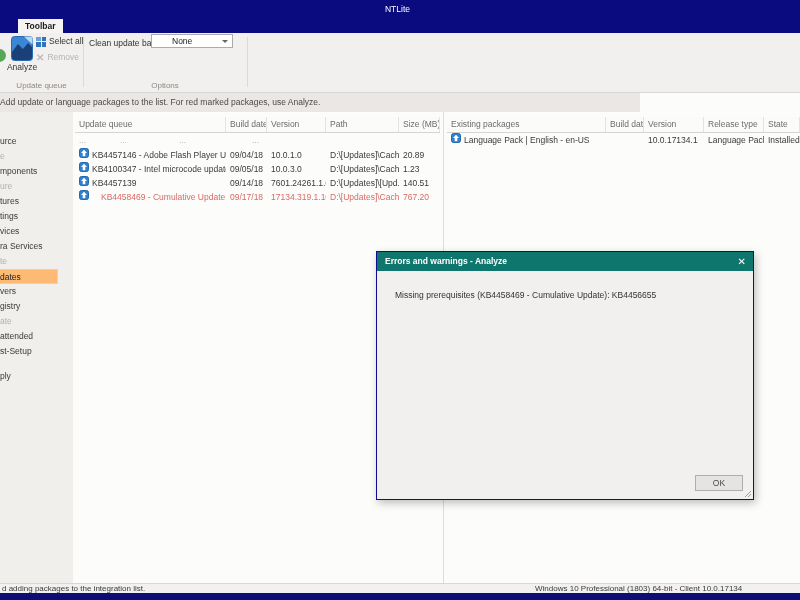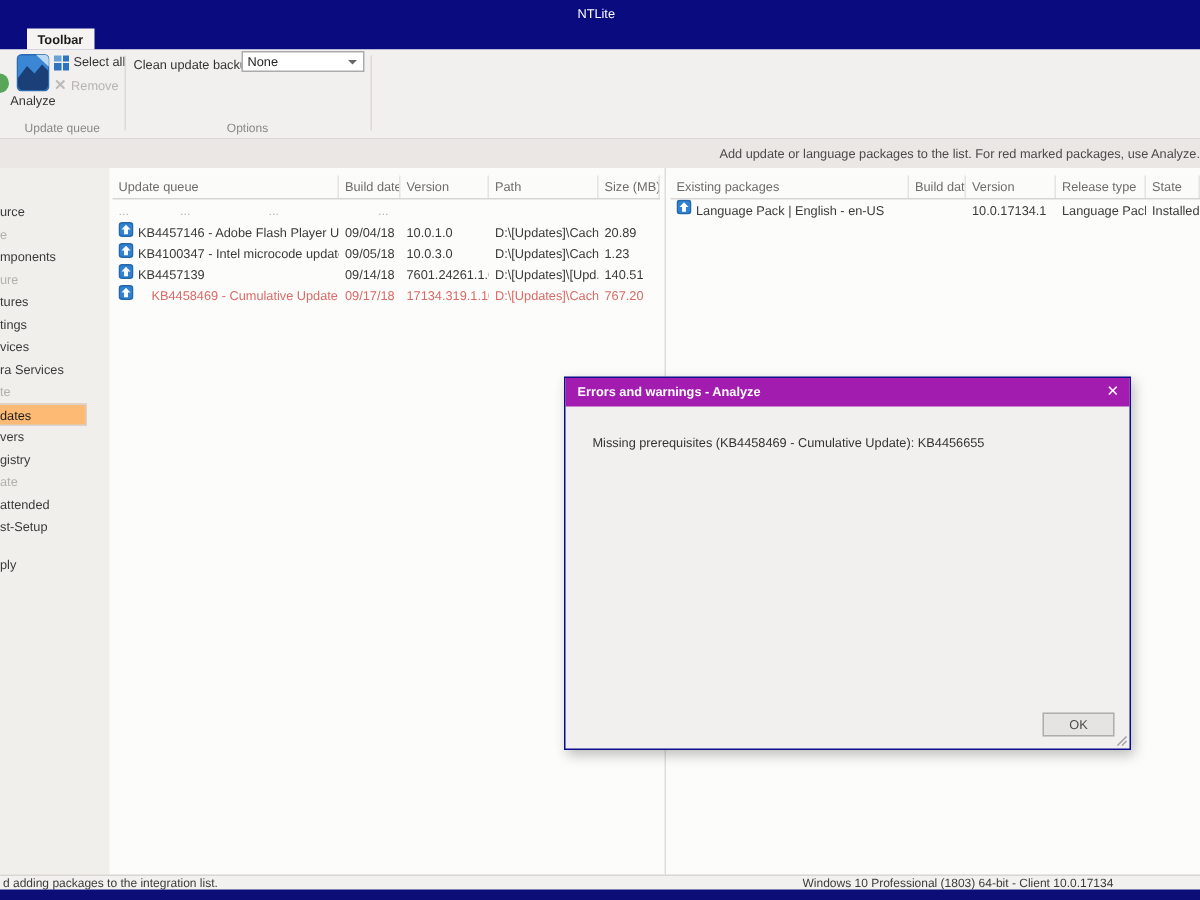--- a/index.html
+++ b/index.html
@@ -22,28 +22,28 @@
   .smallbtn .ic { display:inline-block; vertical-align:middle; margin-right:3px; }
   .btn-selectall { top:3px; color:#333; }
   .btn-remove { top:19px; color:#b5b3b1; }
   .x-icon { font-size:10px; font-weight:bold; color:#bdbbb9; }
   .grid-icon { width:10px; height:10px; position:relative; }
   .grid-icon i { position:absolute; width:4.5px; height:4.5px; background:#2f74c0; }
   .grid-icon i:nth-child(1){left:0;top:0;background:#6aa2d8;} .grid-icon i:nth-child(2){right:0;top:0;}
   .grid-icon i:nth-child(3){left:0;bottom:0;} .grid-icon i:nth-child(4){right:0;bottom:0;}
   .rib-sep { position:absolute; top:4px; width:1px; height:50px; background:#dcd9d6; }
   .combo-label { position:absolute; left:89px; top:4px; font-size:8.5px; line-height:12px; color:#333; }
-  .combo { position:absolute; left:161px; top:1px; width:82px; height:14px; background:#fff; border:1px solid #ababab;
-           font-size:8.5px; line-height:12px; padding-left:3px; color:#222; }
+  .combo { position:absolute; left:151px; top:1px; width:82px; height:14px; background:#fff; border:1px solid #ababab;
+           font-size:8.5px; line-height:12px; padding-left:20px; color:#222; }
   .combo .arrow { position:absolute; right:4px; top:5px; width:0; height:0; border-left:3px solid transparent;
                   border-right:3px solid transparent; border-top:3.5px solid #666; }
   .group-label { position:absolute; bottom:2px; font-size:8px; color:#8a8886; text-align:center; }
 
   
-  .infobar { position:absolute; left:0; top:93px; width:800px; height:19px; background:#eae7e4; text-align:right;
+  .infobar { position:absolute; left:0; top:93px; width:640px; height:19px; background:#eae7e4; text-align:left;
              font-size:8.5px; line-height:18px; color:#4a4a4a; }
 
   
   .sidebar { position:absolute; left:0; top:112px; width:73px; height:471px; background:#f1efec; }
   .sb-items { position:absolute; left:0; top:22px; width:73px; }
   .sb-line { height:15px; line-height:15px; font-size:8.5px; white-space:nowrap; overflow:hidden; }
   .sb-item { color:#3a3a3a; }
   .sb-header { color:#b3b1ae; }
   .sb-selected { color:#1c1c1c; font-weight:normal; background:#fdba74; border:1px solid #d6d3d0; border-left:none; width:58px; }
 
@@ -60,21 +60,21 @@
   .td { white-space:nowrap; overflow:hidden; padding-left:4px; }
   .td.name { display:flex; gap:3px; }
   .pkg-ic { flex:0 0 10px; width:10px; height:10px; }
   .trow.red .td { color:#d96a66;gap:12px; }
   .uq .col0{width:151px}.uq .col1{width:41px}.uq .col2{width:59px}.uq .col3{width:73px}.uq .col4{width:41px}
   .ep .col0{width:159px}.ep .col1{width:38px}.ep .col2{width:60px}.ep .col3{width:60px}.ep .col4{width:36px}
 
   
   .dialog { position:absolute; left:376px; top:251px; width:378px; height:249px; background:#f1f0ef;
             border:1px solid #0d0d8e; box-shadow:2px 3px 8px rgba(0,0,0,0.25); z-index:50; }
-  .dlg-titlebar { position:absolute; left:0; top:0; width:100%; height:19px; background:#a21caf; }
+  .dlg-titlebar { position:absolute; left:0; top:0; width:100%; height:19px; background:#0f766e; }
   .dlg-title { position:absolute; left:8px; top:0; color:#fff; font-size:8.5px; font-weight:600; line-height:19px; }
   .dlg-close { position:absolute; right:7px; top:0; color:#fff; font-size:10px; line-height:19px; cursor:default; }
   .dlg-msg { position:absolute; left:18px; top:38px; font-size:8.5px; color:#333; }
   .dlg-ok { position:absolute; right:10px; bottom:8px; width:48px; height:16px; background:#e5e4e3; border:1px solid #b0aeac;
             font-size:8.5px; color:#4a4a4a; text-align:center; line-height:14px; font-family:"Liberation Sans", sans-serif; }
   .dlg-grip { position:absolute; right:1px; bottom:1px; }
 
   
   .statusbar { position:absolute; left:0; top:583px; width:800px; height:10px; background:#f2f1ef; border-top:1px solid #d9d6d3; }
   .status-left { position:absolute; left:2px; top:0; font-size:8px; line-height:9px; color:#3a3a3a; white-space:nowrap; }

